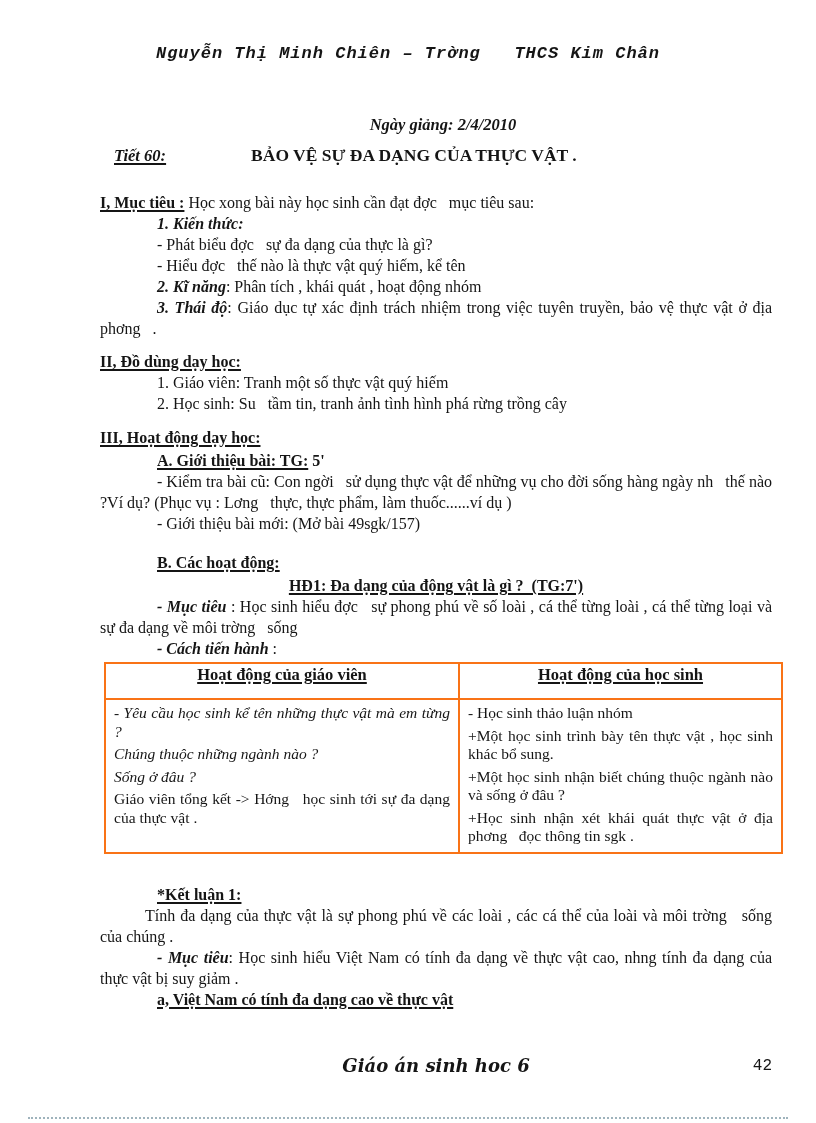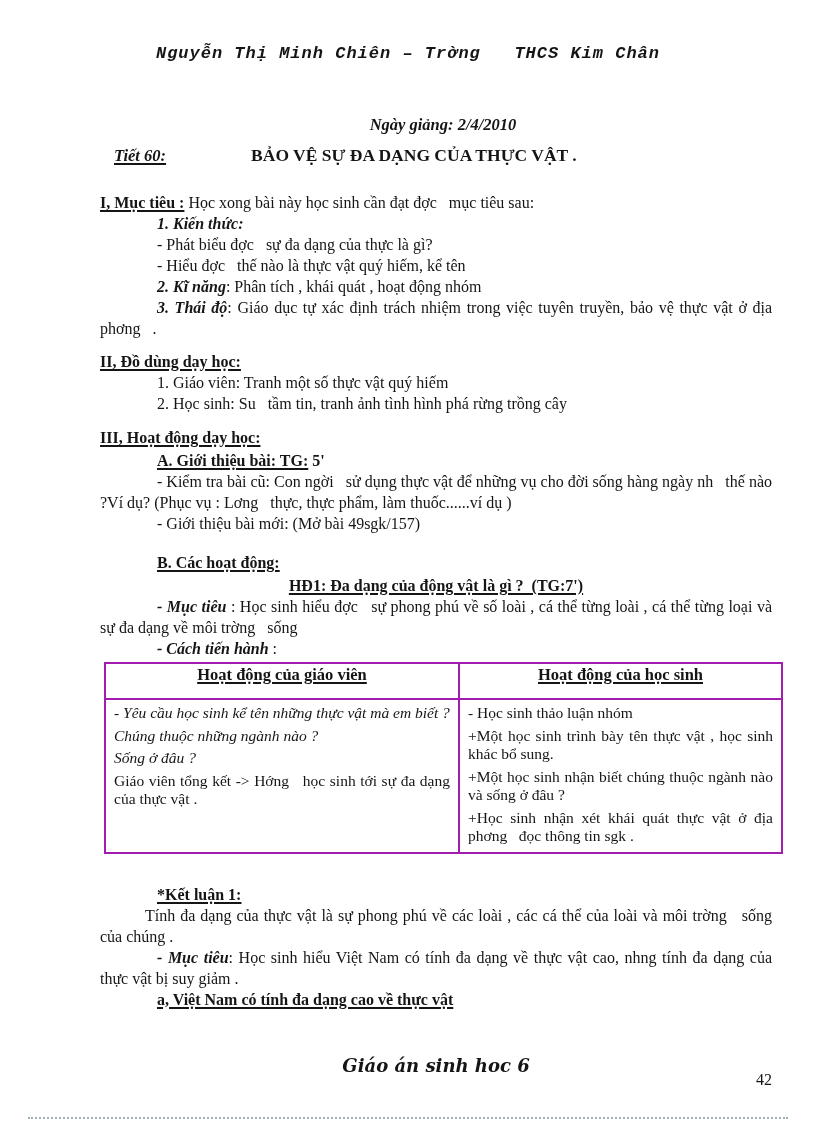--- a/index.html
+++ b/index.html
@@ -43,21 +43,21 @@
   .mt40{margin-top:40px;}
   .center{text-align:center;margin-top:2px;}
   .activity-table{
     border-collapse:collapse;
     width:679px;
     margin:3px 0 0 4px;
     table-layout:fixed;
     font-size:15.5px;line-height:18.5px;
   }
   .activity-table th,.activity-table td{
-    border:2px solid #a21caf;
+    border:2px solid #f97316;
     vertical-align:top;
   }
   .activity-table th{
     height:30px;
     font-size:16.5px;
     font-weight:bold;
     text-align:center;
     padding:2px 4px;
   }
   .activity-table .col-teacher{width:344px;}
@@ -68,22 +68,22 @@
     position:absolute;
     left:100px;right:44px;top:1055px;
     text-align:center;
   }
   .book-title{
     font-family:"DejaVu Serif","Liberation Serif",serif;
     font-style:italic;font-weight:bold;
     font-size:18px;
   }
   .page-number{
-    position:absolute;right:0;top:14px;
-    font-size:16px;font-weight:normal;font-style:normal;
+    position:absolute;right:0;top:1px;
+    font-size:16px;font-weight:normal;font-style:normal;font-family:Liberation Mono, monospace;
   }
   .bottom-dots{
     position:absolute;
     left:28px;right:28px;bottom:4px;
     border-bottom:2px dotted #9fb3bc;
     height:0;
   }
 </style>
 </head>
 <body>
@@ -164,21 +164,21 @@
           <tr>
         <th class="col-teacher">
           <span class="t u">Hoạt động của giáo viên</span>
         </th>
         <th>
           <span class="t u">Hoạt động của học sinh</span>
         </th>
       </tr>
       <tr>
         <td>
-          <p class="cell-p i t">- Yêu cầu học sinh kể tên những thực vật mà em biết ?</p>
+          <p class="cell-p i t">- Yêu cầu học sinh kể tên những thực vật mà em từng ?</p>
           <p class="cell-p i t">Chúng thuộc những ngành nào ?</p>
           <p class="cell-p i t">Sống ở đâu ?</p>
           <p class="cell-p t">Giáo viên tổng kết -&gt; Hớng   học sinh tới sự đa dạng của thực vật .</p>
         </td>
         <td>
           <p class="cell-p t">- Học sinh thảo luận nhóm</p>
           <p class="cell-p t">+Một học sinh trình bày tên thực vật , học sinh khác bổ sung.</p>
           <p class="cell-p t">+Một học sinh nhận biết chúng thuộc ngành nào và sống ở đâu ?</p>
           <p class="cell-p t">+Học sinh nhận xét khái quát thực vật ở địa phơng   đọc thông tin sgk .</p>
         </td>

